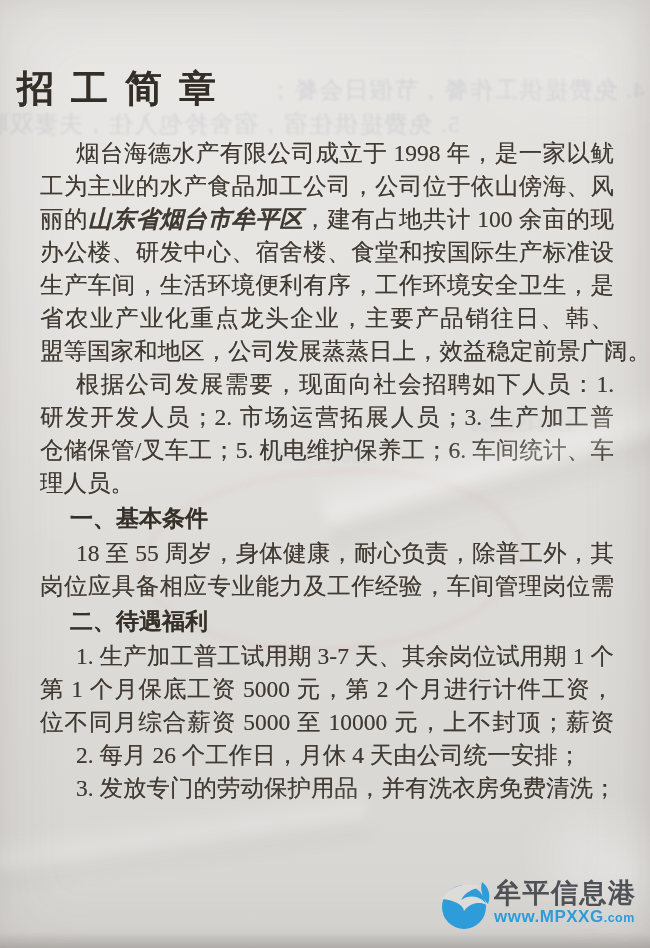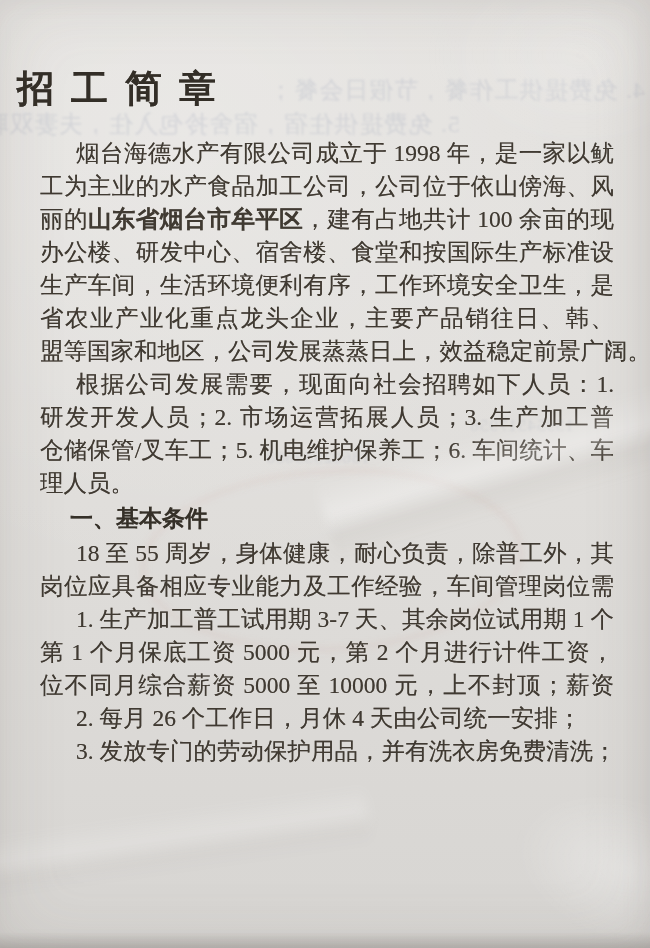--- a/index.html
+++ b/index.html
@@ -38,21 +38,21 @@
     font-size:37px;font-weight:700;color:#332e27;letter-spacing:17px;text-indent:17px;
     text-shadow:0 0 0.6px rgba(51,46,39,0.65);}
   .body-text{position:absolute;left:40px;right:36px;top:137px;color:#403a32;
     font-size:23.5px;text-shadow:0 0 0.6px rgba(64,58,50,0.6);}
   .line{height:33px;line-height:33px;white-space:nowrap;}
   .j{white-space:normal;text-align:justify;text-align-last:justify;text-justify:inter-character;
      height:33px;line-height:33px;overflow:hidden;}
   .indent{text-indent:36px;}
   .heading{font-family:"Liberation Sans","DejaVu Sans",sans-serif;font-weight:700;
     font-size:23px;color:#353028;text-indent:30px;margin:2px 0;}
-  .bold{font-weight:700;}
+  .bold{font-weight:700;font-style:italic;}
   
   .watermark{position:absolute;left:440px;top:878px;display:flex;align-items:flex-start;pointer-events:none;}
   .wm-logo{width:50px;height:52px;margin-right:4px;}
   .wm-text{display:flex;flex-direction:column;}
   .wm-name{font-family:"Liberation Sans","DejaVu Sans",sans-serif;font-weight:700;
     font-size:27px;line-height:30px;color:#4e5156;letter-spacing:1.5px;}
   .wm-url{font-family:"Liberation Sans","DejaVu Sans",sans-serif;font-weight:700;
     font-size:17px;line-height:18px;color:#2e9cd8;letter-spacing:0.5px;}
   .wm-url .tld{font-size:12.5px;}
 </style>
@@ -82,28 +82,40 @@
 
     <div class="line j indent">根据公司发展需要，现面向社会招聘如下人员：1. 食品</div>
     <div class="line j">研发开发人员；2. 市场运营拓展人员；3. 生产加工普工；4.</div>
     <div class="line j">仓储保管/叉车工；5. 机电维护保养工；6. 车间统计、车间管</div>
     <div class="line">理人员。</div>
 
     <div class="line heading">一、基本条件</div>
     <div class="line j indent">18 至 55 周岁，身体健康，耐心负责，除普工外，其余各</div>
     <div class="line j">岗位应具备相应专业能力及工作经验，车间管理岗位需专科</div>
 
+    <div class="line heading">二、待遇福利</div>
     <div class="line j indent">1. 生产加工普工试用期 3-7 天、其余岗位试用期 1 个月，</div>
     <div class="line j">第 1 个月保底工资 5000 元，第 2 个月进行计件工资，根据岗</div>
     <div class="line j">位不同月综合薪资 5000 至 10000 元，上不封顶；薪资每月 15</div>
     <div class="line indent">2. 每月 26 个工作日，月休 4 天由公司统一安排；</div>
     <div class="line indent">3. 发放专门的劳动保护用品，并有洗衣房免费清洗；</div>
   </div>
 
   <div class="crease crease-right"></div>
   <div class="crease crease-bottom-left"></div>
   <div class="crease crease-bottom-right"></div>
   <div class="crease sheen-top-right"></div>
   <div class="crease edge-bottom"></div>
   <div class="vignette"></div>
 
+  <div class="watermark">
+    <svg class="wm-logo" viewBox="0 0 50 50">
+      <circle cx="24" cy="28" r="22" fill="#2e9cd8"></circle>
+      <path d="M2 20 C9 7 26 2 41 8 C31 10 25 14 21 21 C30 15 41 17 47 26 C39 22 30 24 24 32 C23 25 13 21 2 20 Z" fill="#dedcd9"></path>
+      <path d="M42 3 C49 8 51 17 48 25 C42 19 40 10 42 3 Z" fill="#2e9cd8"></path>
+    </svg>
+    <div class="wm-text">
+      <span class="wm-name">牟平信息港</span>
+      <span class="wm-url"><span>www.</span><span>MPXXG</span><span class="tld">.com</span></span>
+    </div>
+  </div>
 
 </div>
 
 </body></html>

